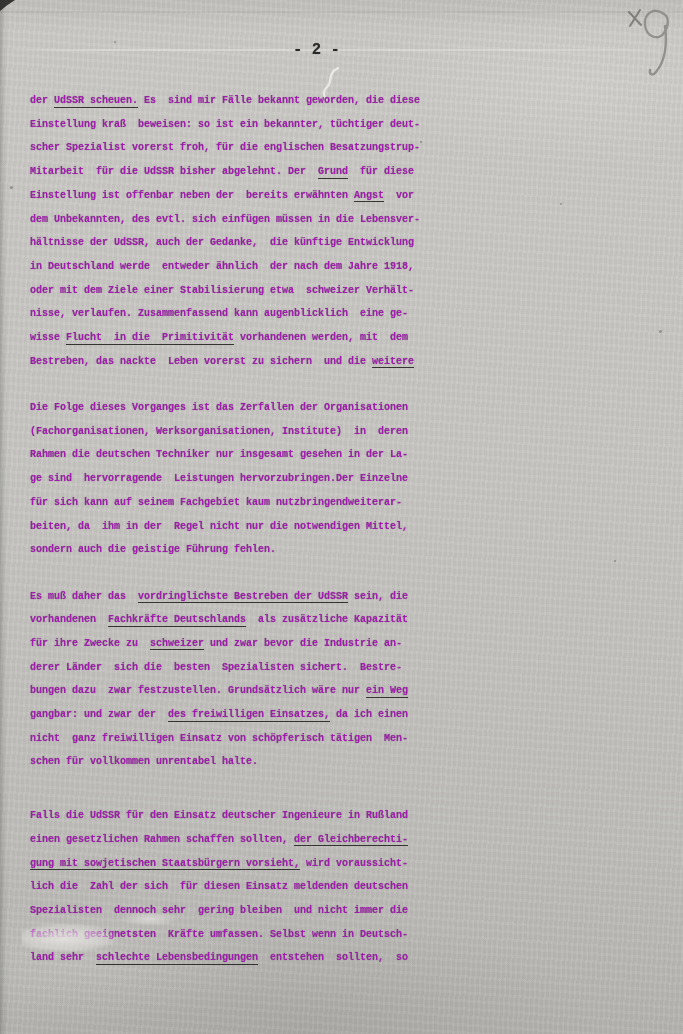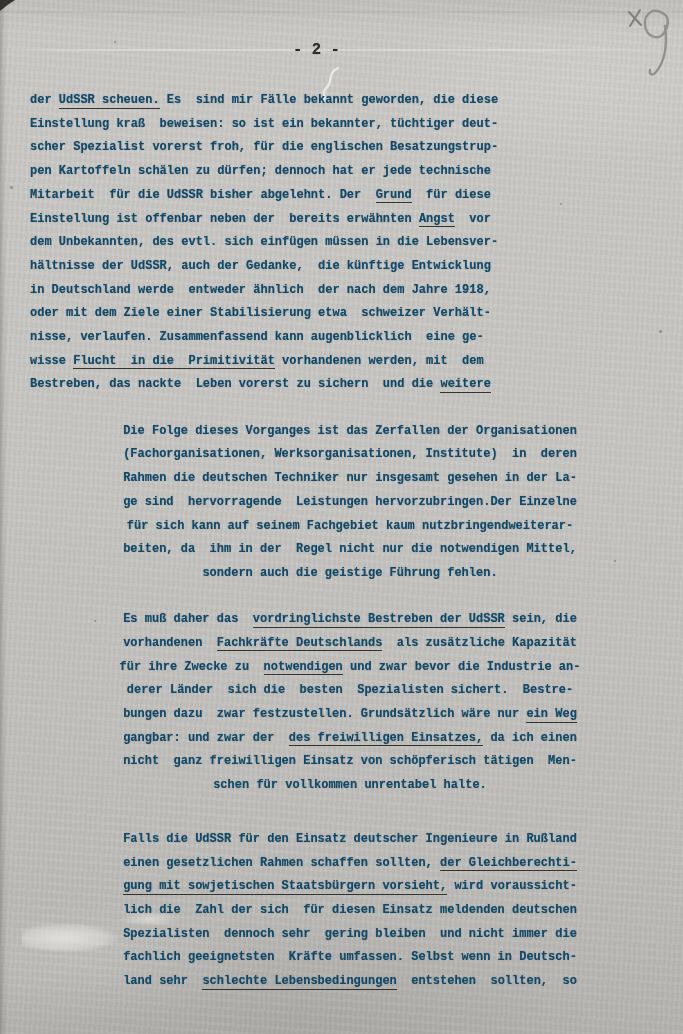--- a/index.html
+++ b/index.html
@@ -45,28 +45,28 @@
     background: #262624;
     clip-path: polygon(0 0, 100% 0, 50% 45%, 0 100%);
     filter: blur(0.7px); opacity: 0.9;
   }
   
   .speck { position: absolute; border-radius: 50%; background: rgba(60,60,58,0.4); pointer-events: none; }
 
   
   .doc-text {
     position: absolute; left: 30px; top: 89px; width: 640px;
-    font-size: 12px; line-height: 23.7px;
+    font-size: 10px; line-height: 23.7px;
     font-weight: 700;
-    color: #0c4a6e;
+    color: #a21caf;
     text-shadow: 0 0 1px rgba(45,45,42,0.45);
   }
   .line { white-space: pre; }
   .u { border-bottom: 1.8px solid rgba(32,32,30,0.88); padding-bottom: 0.5px; }
-  .para + .para { margin-top: 22.6px; text-align: center; }
+  .para + .para { margin-top: 22.6px; }
   .para.gap-lg { margin-top: 30px; }
 
   
   .page-number {
     position: absolute; top: 41px; left: 293px;
     font-size: 15.6px; font-weight: 700; color: #2a2a28;
     text-shadow: 0 0 1px rgba(45,45,42,0.4);
     white-space: pre;
   }
 
@@ -121,21 +121,20 @@
 
 <svg class="squiggle" viewBox="0 0 26 36">
   <path d="M 20 2 C 8 8, 16 16, 8 22 C 3 27, 9 32, 5 36" fill="none" stroke="rgba(240,239,235,0.85)" stroke-width="2.4" stroke-linecap="round"></path>
 </svg>
 
 <div class="doc-text">
     <div class="para">
       <div class="line"><span>der </span><span class="u">UdSSR scheuen.</span><span> Es  sind mir Fälle bekannt geworden, die diese</span></div>
       <div class="line"><span>Einstellung kraß  beweisen: so ist ein bekannter, tüchtiger deut-</span></div>
       <div class="line"><span>scher Spezialist vorerst froh, für die englischen Besatzungstrup-</span></div>
-      <div class="line"><span>pen Kartoffeln schälen zu dürfen; dennoch hat er jede technische</span></div>
       <div class="line"><span>Mitarbeit  für die UdSSR bisher abgelehnt. Der  </span><span class="u">Grund</span><span>  für diese</span></div>
       <div class="line"><span>Einstellung ist offenbar neben der  bereits erwähnten </span><span class="u">Angst</span><span>  vor</span></div>
       <div class="line"><span>dem Unbekannten, des evtl. sich einfügen müssen in die Lebensver-</span></div>
       <div class="line"><span>hältnisse der UdSSR, auch der Gedanke,  die künftige Entwicklung</span></div>
       <div class="line"><span>in Deutschland werde  entweder ähnlich  der nach dem Jahre 1918,</span></div>
       <div class="line"><span>oder mit dem Ziele einer Stabilisierung etwa  schweizer Verhält-</span></div>
       <div class="line"><span>nisse, verlaufen. Zusammenfassend kann augenblicklich  eine ge-</span></div>
       <div class="line"><span>wisse </span><span class="u">Flucht  in die  Primitivität</span><span> vorhandenen werden, mit  dem</span></div>
       <div class="line"><span>Bestreben, das nackte  Leben vorerst zu sichern  und die </span><span class="u">weitere</span></div>
     </div>
@@ -144,21 +143,21 @@
       <div class="line"><span>(Fachorganisationen, Werksorganisationen, Institute)  in  deren</span></div>
       <div class="line"><span>Rahmen die deutschen Techniker nur insgesamt gesehen in der La-</span></div>
       <div class="line"><span>ge sind  hervorragende  Leistungen hervorzubringen.Der Einzelne</span></div>
       <div class="line"><span>für sich kann auf seinem Fachgebiet kaum nutzbringendweiterar-</span></div>
       <div class="line"><span>beiten, da  ihm in der  Regel nicht nur die notwendigen Mittel,</span></div>
       <div class="line"><span>sondern auch die geistige Führung fehlen.</span></div>
     </div>
     <div class="para">
       <div class="line"><span>Es muß daher das  </span><span class="u">vordringlichste Bestreben der UdSSR</span><span> sein, die</span></div>
       <div class="line"><span>vorhandenen  </span><span class="u">Fachkräfte Deutschlands</span><span>  als zusätzliche Kapazität</span></div>
-      <div class="line"><span>für ihre Zwecke zu  </span><span class="u">notwendigen</span><span> und zwar bevor die Industrie an-</span></div>
+      <div class="line"><span>für ihre Zwecke zu  </span><span class="u">schweizer</span><span> und zwar bevor die Industrie an-</span></div>
       <div class="line"><span>derer Länder  sich die  besten  Spezialisten sichert.  Bestre-</span></div>
       <div class="line"><span>bungen dazu  zwar festzustellen. Grundsätzlich wäre nur </span><span class="u">ein Weg</span></div>
       <div class="line"><span>gangbar: und zwar der  </span><span class="u">des freiwilligen Einsatzes,</span><span> da ich einen</span></div>
       <div class="line"><span>nicht  ganz freiwilligen Einsatz von schöpferisch tätigen  Men-</span></div>
       <div class="line"><span>schen für vollkommen unrentabel halte.</span></div>
     </div>
     <div class="para gap-lg">
       <div class="line"><span>Falls die UdSSR für den Einsatz deutscher Ingenieure in Rußland</span></div>
       <div class="line"><span>einen gesetzlichen Rahmen schaffen sollten, </span><span class="u">der Gleichberechti-</span></div>
       <div class="line"><span class="u">gung mit sowjetischen Staatsbürgern vorsieht,</span><span> wird voraussicht-</span></div>

